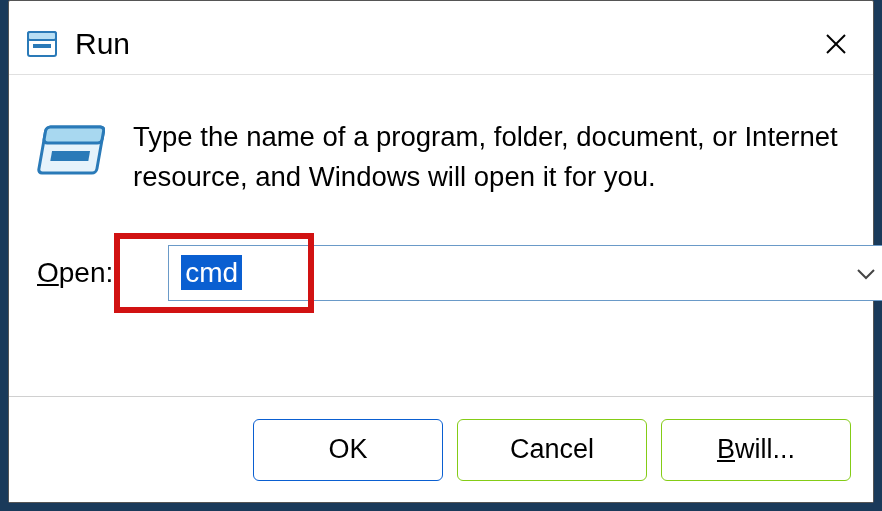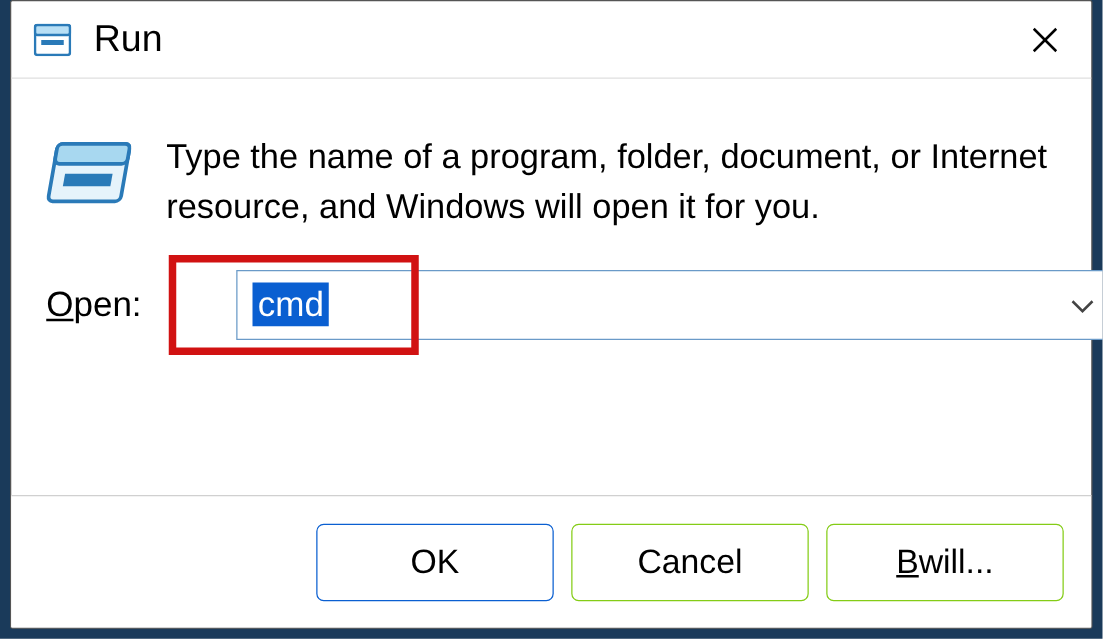--- a/index.html
+++ b/index.html
@@ -24,20 +24,21 @@
       background: #ffffff;
       border: 1px solid #555;
       border-radius: 2px;
     }
     .title-bar {
       display: flex;
       align-items: center;
       height: 62px;
       padding: 0 8px 0 18px;
       border-bottom: 1px solid #e0e0e0;
+      margin-top: 12px;
     }
     .title-icon {
       width: 30px;
       height: 26px;
       flex-shrink: 0;
       margin-right: 18px;
     }
     .title-text {
       font-size: 30px;
       color: #000;
@@ -54,37 +55,37 @@
       cursor: pointer;
       user-select: none;
     }
     .body-area {
       padding: 42px 28px 0 28px;
     }
     .instruction-row {
       display: flex;
       align-items: flex-start;
       gap: 28px;
-      margin-bottom: 31px;
+      margin-bottom: 48px;
     }
     .run-icon-large {
       width: 68px;
       height: 56px;
       flex-shrink: 0;
       margin-top: 6px;
     }
     .instruction-text {
       font-size: 27.5px;
       line-height: 1.45;
       color: #000;
     }
     .input-row {
       display: flex;
       align-items: center;
-      gap: 28px;
+      gap: 7px;
     }
     .open-label {
       font-size: 28px;
       color: #000;
     }
     .open-label .ul {
       text-decoration: underline;
     }
     .combo-wrap {
       position: relative;

